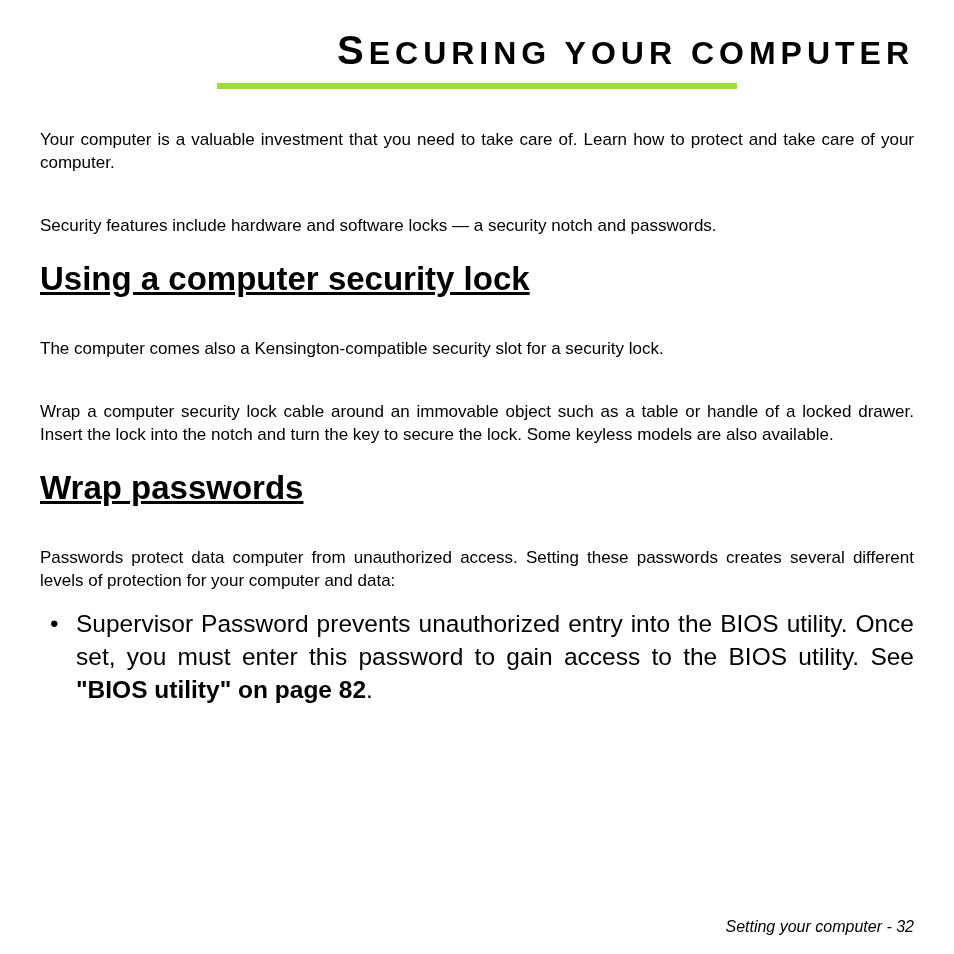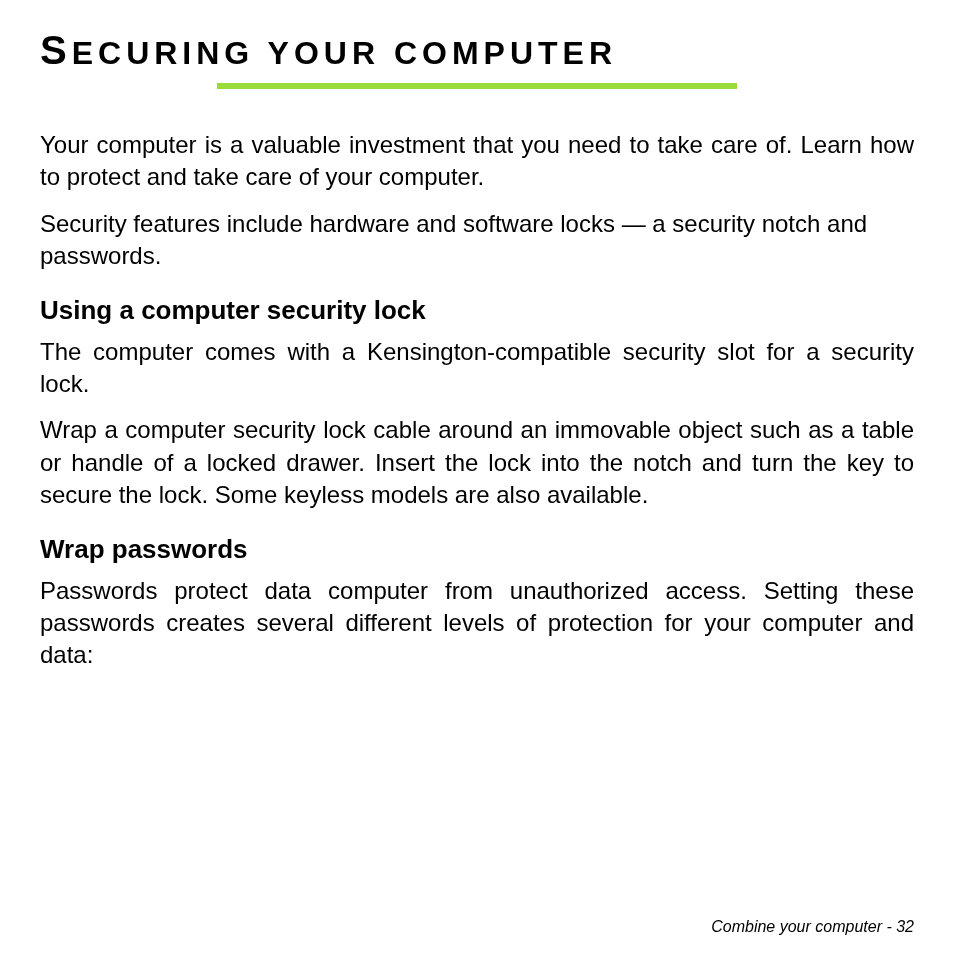--- a/index.html
+++ b/index.html
@@ -10,51 +10,52 @@
     body {
       width: 954px;
       height: 954px;
       background: #fff;
       font-family: Arial, Helvetica, sans-serif;
       color: #000;
       padding: 28px 40px 20px 40px;
       position: relative;
     }
     .title-wrap {
-      text-align: left;
-      margin-bottom: 40px;
+      text-align: right;
     }
     .title {
       font-weight: bold;
       letter-spacing: 5px;
       display: inline-block;
     }
     .title .cap {
       font-size: 40px;
     }
     .title .rest {
       font-size: 32px;
     }
     .underline {
       width: 520px;
       height: 6px;
       background: #9cdb3c;
       margin: 10px auto 0 auto;
     }
     .para {
-      font-size: 24px;
+      font-size: 17px;
       line-height: 1.35;
       margin-bottom: 14px;
+      margin-top: 40px;
     }
     .just {
       text-align: justify;
     }
     .section-head {
-      font-size: 26px;
+      font-size: 33px;
       font-weight: bold;
+      text-decoration: underline;
       margin-top: 22px;
       margin-bottom: 10px;
     }
     ul {
       list-style: none;
       padding-left: 0;
     }
     ul li {
       font-size: 24.5px;
       line-height: 1.35;
@@ -90,24 +91,27 @@
   <div class="title">
     <span class="cap">S</span><span class="rest">ECURING</span><span class="rest"> YOUR COMPUTER</span>
   </div>
   <div class="underline"></div>
 </div>
 
 <p class="para just">Your computer is a valuable investment that you need to take care of. Learn how to protect and take care of your computer.</p>
 <p class="para">Security features include hardware and software locks — a security notch and passwords.</p>
 
 <h2 class="section-head">Using a computer security lock</h2>
-<p class="para just">The computer comes with a Kensington-compatible security slot for a security lock.</p>
+<p class="para just">The computer comes also a Kensington-compatible security slot for a security lock.</p>
 <p class="para just">Wrap a computer security lock cable around an immovable object such as a table or handle of a locked drawer. Insert the lock into the notch and turn the key to secure the lock. Some keyless models are also available.</p>
 
 <h2 class="section-head">Wrap passwords</h2>
 <p class="para just">Passwords protect data computer from unauthorized access. Setting these passwords creates several different levels of protection for your computer and data:</p>
 
 <ul>
+  <li>
+    <span>Supervisor Password prevents unauthorized entry into the BIOS utility. Once set, you must enter this password to gain access to the BIOS utility. See </span><span class="bold">"BIOS utility" on page 82</span><span>.</span>
+  </li>
 </ul>
 
 <div class="footer">
-  <span>Combine your computer -  </span><span class="pnum">32</span>
+  <span>Setting your computer -  </span><span class="pnum">32</span>
 </div>
 
 </body></html>

